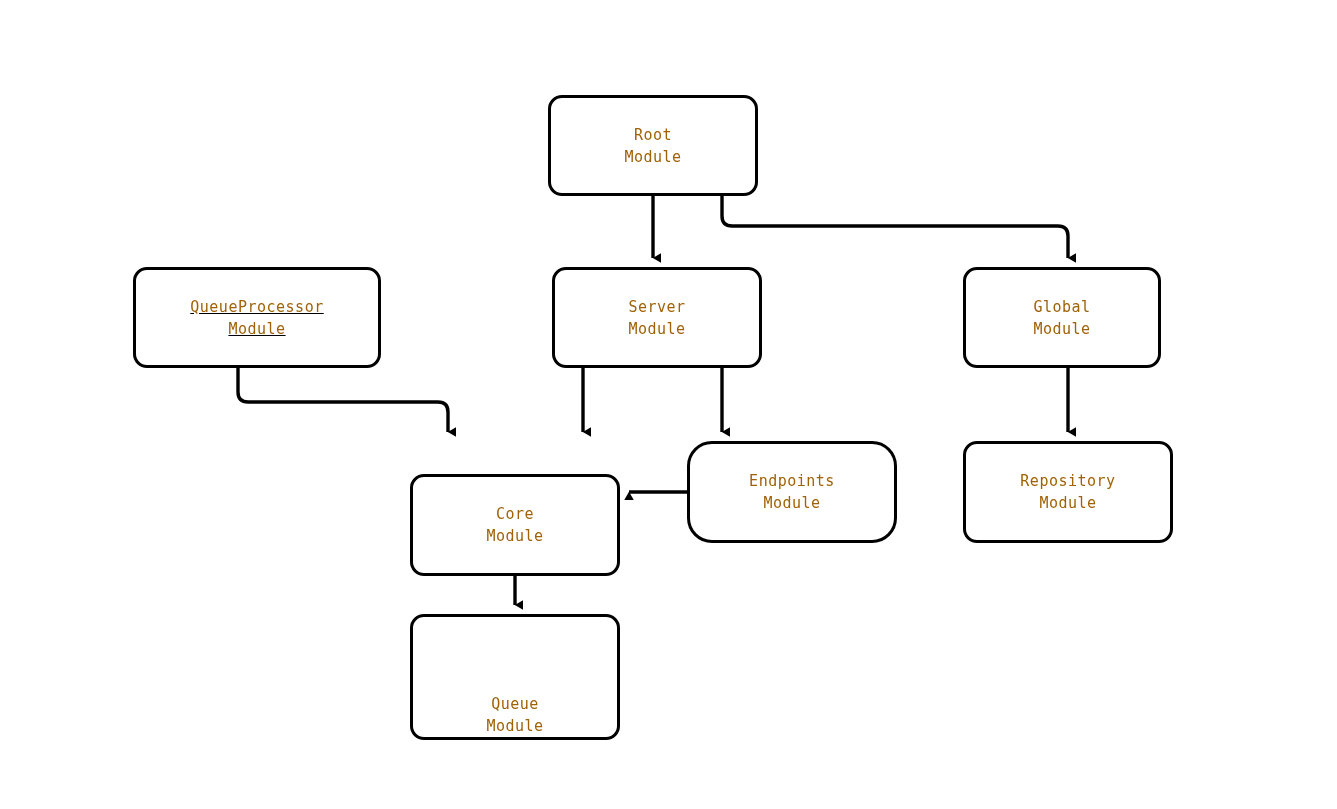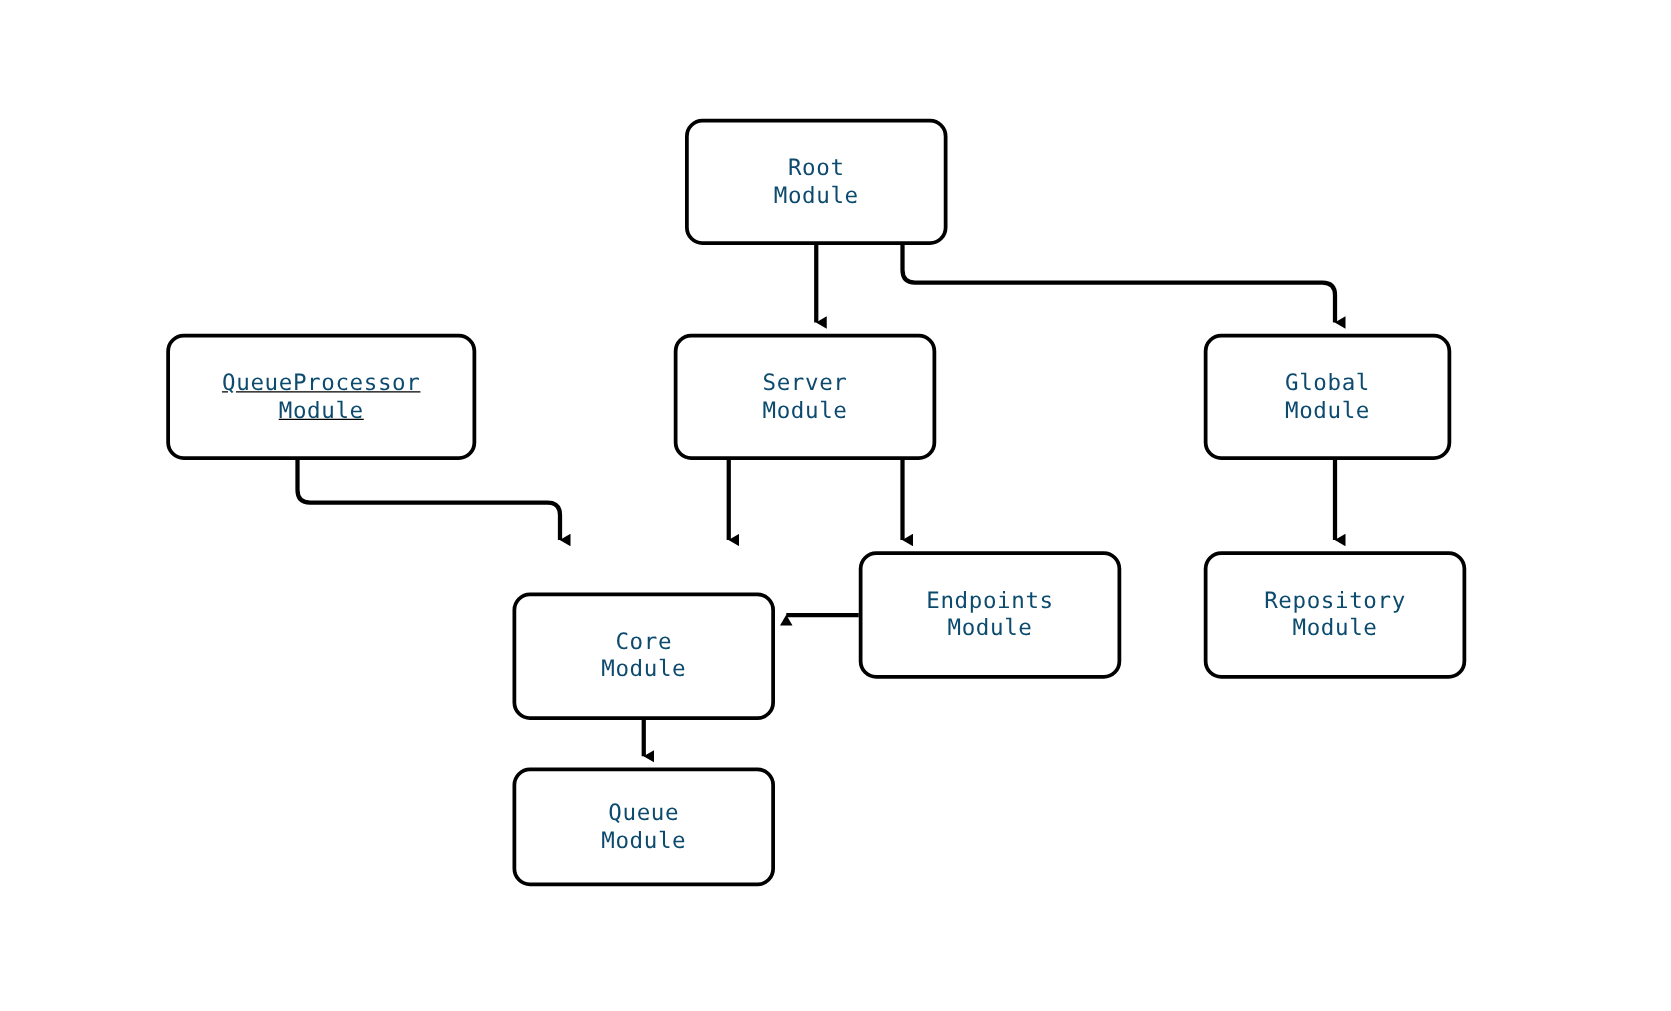--- a/index.html
+++ b/index.html
@@ -34,24 +34,24 @@
     border: 3px solid #000000;
     border-radius: 14px;
     display: flex;
     flex-direction: column;
     align-items: center;
     justify-content: center;
     z-index: 2;
   }
   .node-line {
     font-family: "DejaVu Sans Mono", "Liberation Mono", monospace;
-    font-size: 18px;
+    font-size: 15px;
     line-height: 22px;
     letter-spacing: 0.5px;
-    color: #0c4a6e;
+    color: #a16207;
     white-space: pre;
     text-align: center;
   }
 </style>
 </head>
 <body>
 
 <div id="diagram-canvas">
 
   <svg id="edge-layer" viewBox="0 0 1337 809" width="1337" height="809" xmlns="http://www.w3.org/2000/svg">
@@ -87,43 +87,43 @@
   <div class="node" style="left:548px; top:95px; width:210px; height:101px;">
     <div class="node-line">Root</div>
     <div class="node-line">Module</div>
   </div>
 
   <div class="node" style="left:133px; top:267px; width:248px; height:101px;text-decoration:underline;">
     <div class="node-line">QueueProcessor</div>
     <div class="node-line">Module</div>
   </div>
 
-  <div class="node" style="left:539px; top:267px; width:210px; height:101px;">
+  <div class="node" style="left:552px; top:267px; width:210px; height:101px;">
     <div class="node-line">Server</div>
     <div class="node-line">Module</div>
   </div>
 
   <div class="node" style="left:963px; top:267px; width:198px; height:101px;">
     <div class="node-line">Global</div>
     <div class="node-line">Module</div>
   </div>
 
   <div class="node" style="left:410px; top:441px; width:210px; height:102px;margin-top:33px;">
     <div class="node-line">Core</div>
     <div class="node-line">Module</div>
   </div>
 
-  <div class="node" style="left:687px; top:441px; width:210px; height:102px;">
+  <div class="node" style="left:687px; top:441px; width:210px; height:102px;border-radius:25px;">
     <div class="node-line">Endpoints</div>
     <div class="node-line">Module</div>
   </div>
 
   <div class="node" style="left:963px; top:441px; width:210px; height:102px;">
     <div class="node-line">Repository</div>
     <div class="node-line">Module</div>
   </div>
 
-  <div class="node" style="left:410px; top:614px; width:210px; height:95px;">
+  <div class="node" style="left:410px; top:614px; width:210px; height:126px;justify-content:flex-end;">
     <div class="node-line">Queue</div>
     <div class="node-line">Module</div>
   </div>
 
 </div>
 
 </body></html>

